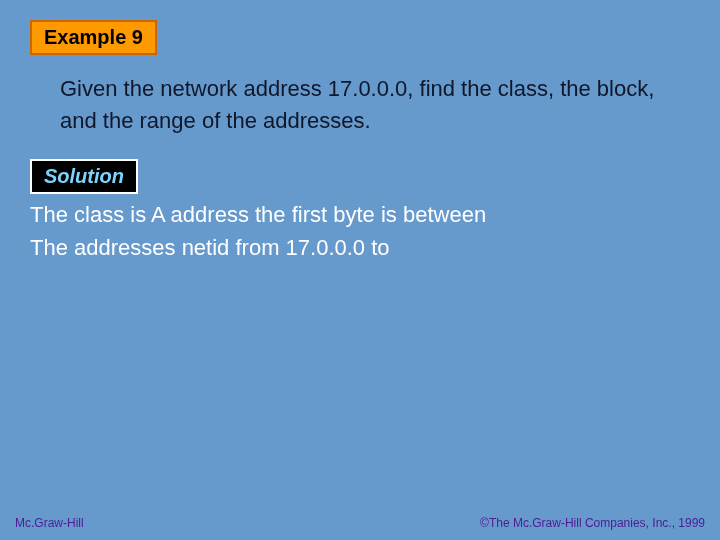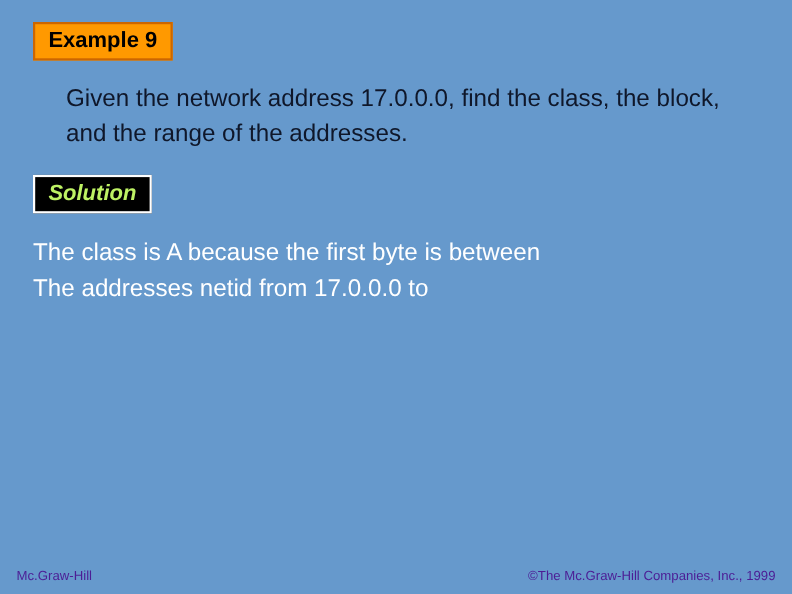--- a/index.html
+++ b/index.html
@@ -40,27 +40,27 @@
       color: #0f172a;
       font-size: 22px;
       line-height: 1.45;
       margin-left: 30px;
       margin-bottom: 22px;
     }
 
     .solution-badge {
       display: inline-block;
       background-color: #000000;
-      color: #bef264;
+      color: #7dd3fc;
       font-style: italic;
       font-weight: bold;
       font-size: 20px;
       padding: 4px 12px;
       border: 2px solid #ffffff;
-      margin-bottom: 18px;
+      margin-bottom: 4px;
     }
 
     .solution-text {
       color: #ffffff;
       font-size: 22px;
       line-height: 1.5;
     }
 
     .footer {
       position: absolute;
@@ -80,21 +80,21 @@
 
   <div class="example-badge">Example 9</div>
 
   <div class="problem-text">
     <span>Given the network address 17.0.0.0, find the class, the block, and the range of the addresses.</span>
   </div>
 
   <div class="solution-badge">Solution</div>
 
   <div class="solution-text">
-    <div>The class is A because the first byte is between</div>
+    <div>The class is A address the first byte is between</div>
     <div>The addresses netid from 17.0.0.0 to</div>
   </div>
 
   <div class="footer">
     <span>Mc.Graw-Hill</span>
     <span>©The Mc.Graw-Hill Companies, Inc., 1999</span>
   </div>
 
 </div>
 

